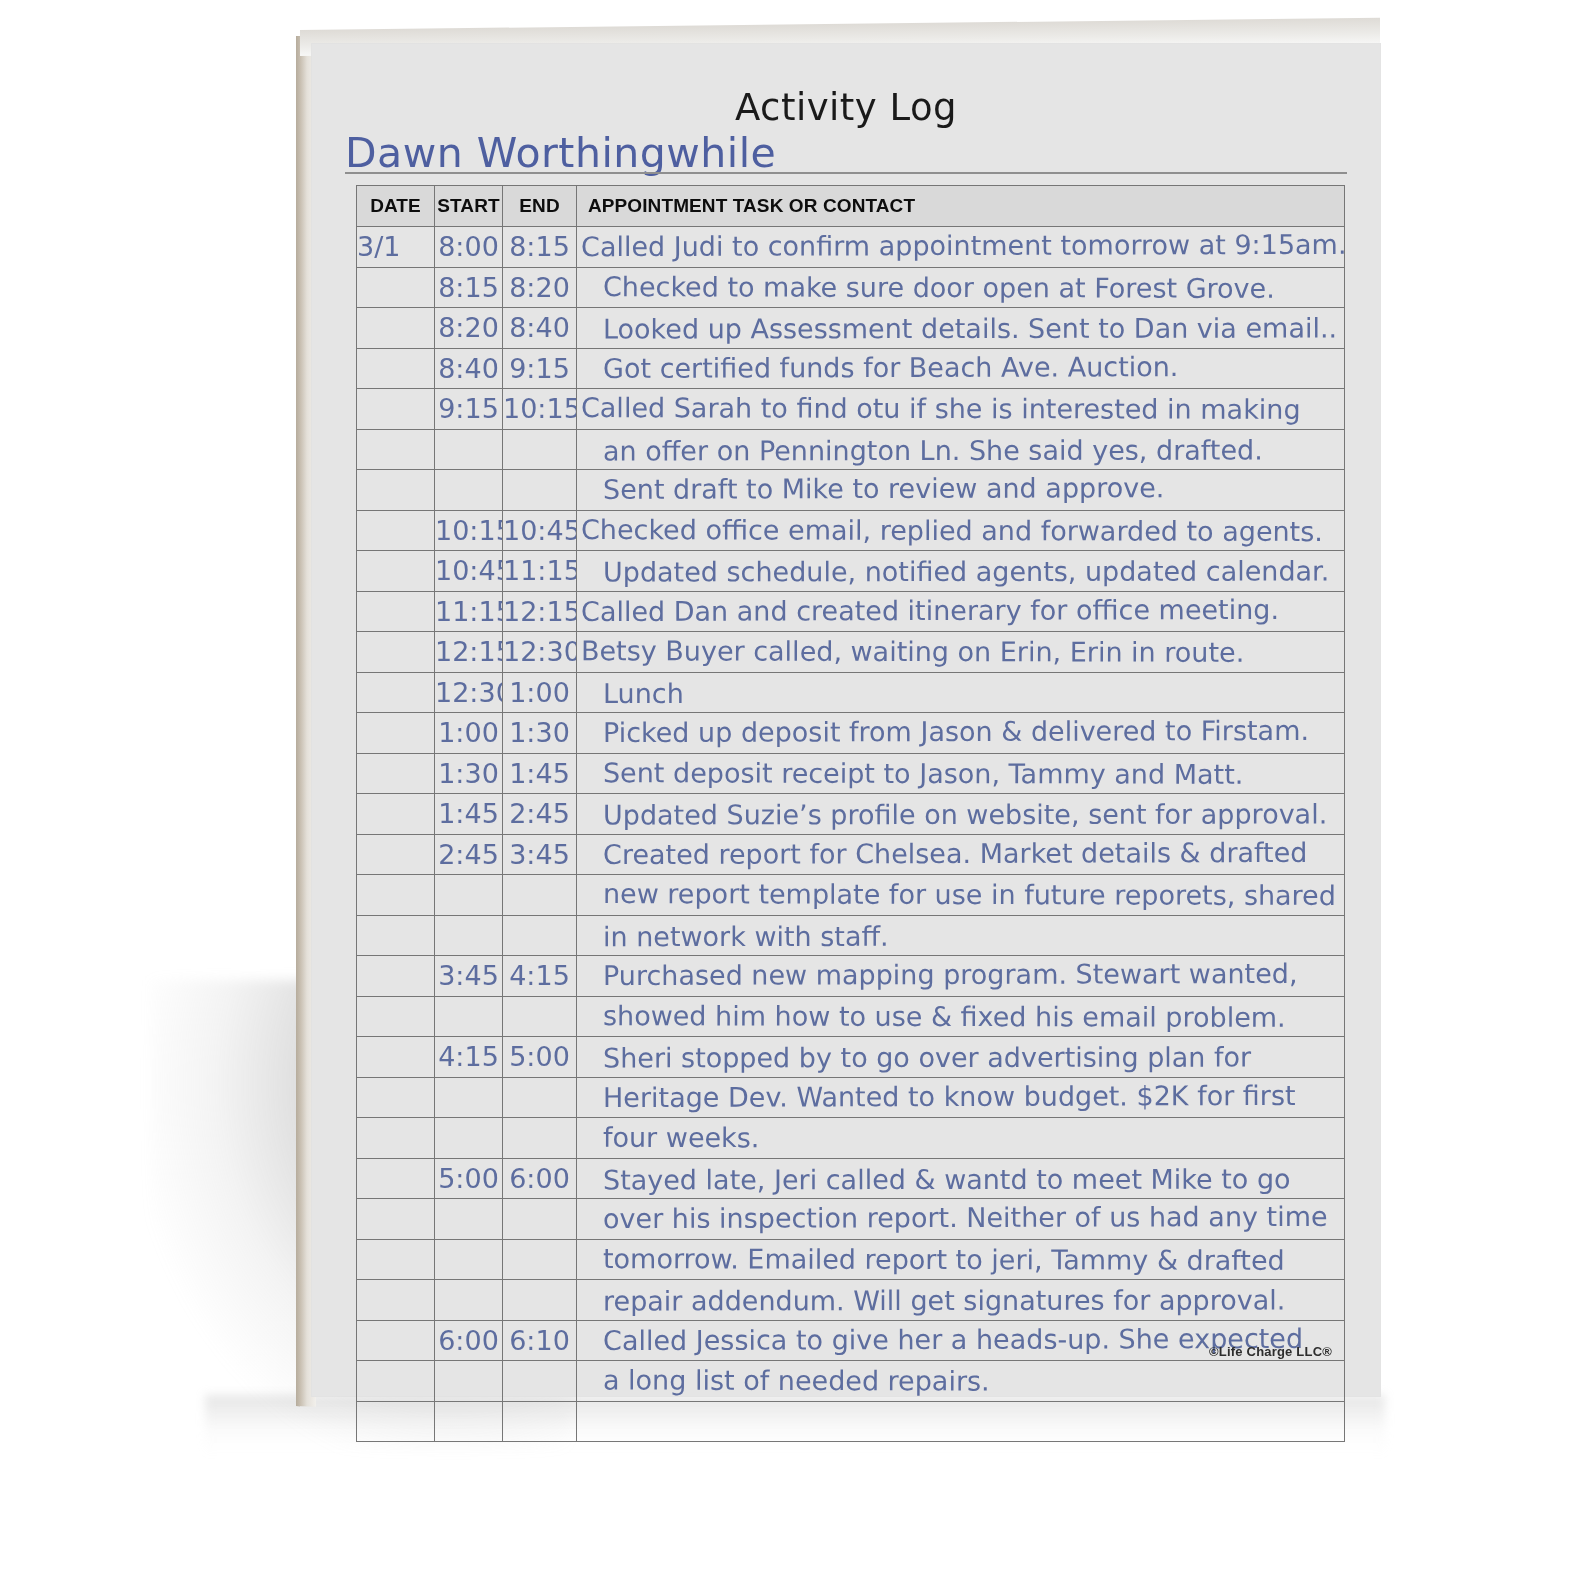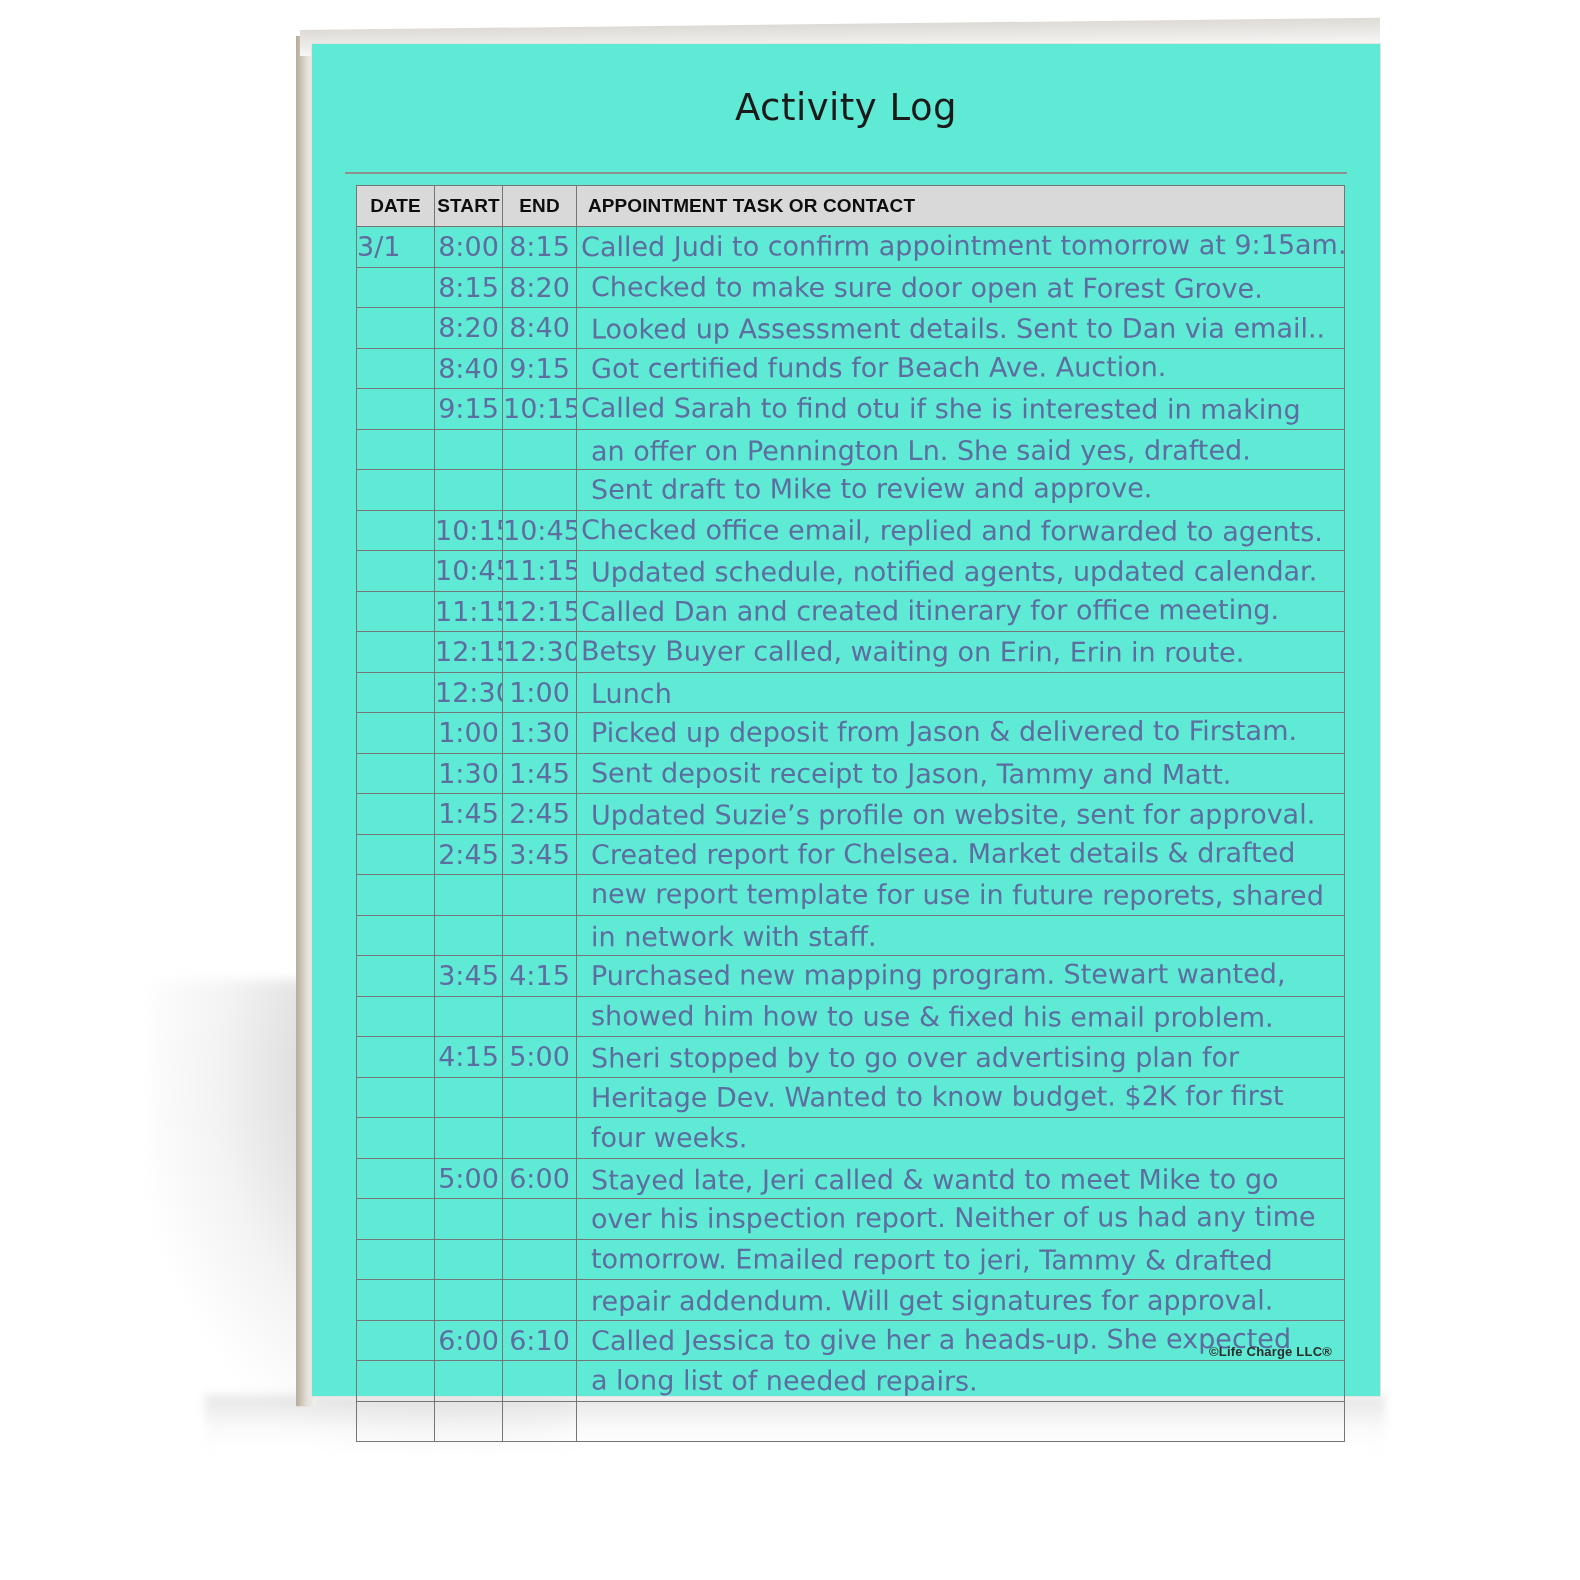--- a/index.html
+++ b/index.html
@@ -81,21 +81,21 @@
     transform-origin: top left;
   }
 
   
   .sheet {
     position: absolute;
     left: 312px;
     top: 44px;
     width: 1068px;
     height: 1352px;
-    background: #5eead4;
+    background: #e5e5e5;
     box-shadow: 0 0 0 1px rgba(225,225,225,0.9);
   }
 
   
   .doc-title {
     position: absolute;
     left: 0;
     top: 42px;
     width: 1068px;
     text-align: center;
@@ -174,21 +174,21 @@
     font-family: "DejaVu Sans", sans-serif;
     font-size: 27px;
     color: #5d6d9f;
     white-space: nowrap;
     overflow: hidden;
   }
   td.c-date  { text-align: left; }
   td.c-start { text-align: center; margin-top: 48px; }
   td.c-end   { text-align: center; }
   td.c-task  { text-align: left; padding-left: 4px; }
-  td.c-task.indent { padding-left: 14px; }
+  td.c-task.indent { padding-left: 26px; }
 
   
   tbody tr:nth-child(3n+1) td.c-task span { display:inline-block; transform: translateY(-1px) rotate(-0.18deg); }
   tbody tr:nth-child(3n+2) td.c-task span { display:inline-block; transform: translateY(0px)  rotate(0.15deg); }
   tbody tr:nth-child(3n)   td.c-task span { display:inline-block; transform: translateY(1px)  rotate(-0.08deg); }
 
   
   .credit {
     position: absolute;
     right: 48px;
@@ -211,20 +211,21 @@
 
   <div class="pad-spine-edge"></div>
   <div class="pad-spine"></div>
   <div class="pad-top-bevel"></div>
 
   <div class="sheet">
 
     <div class="doc-title">Activity Log</div>
 
     <div class="name-row">
+      <div class="name-value">Dawn Worthingwhile</div>
       <div class="name-rule"></div>
     </div>
 
     <table class="log-table">
       <colgroup>
         <col class="col-date">
         <col class="col-start">
         <col class="col-end">
         <col class="col-task">
       </colgroup>

